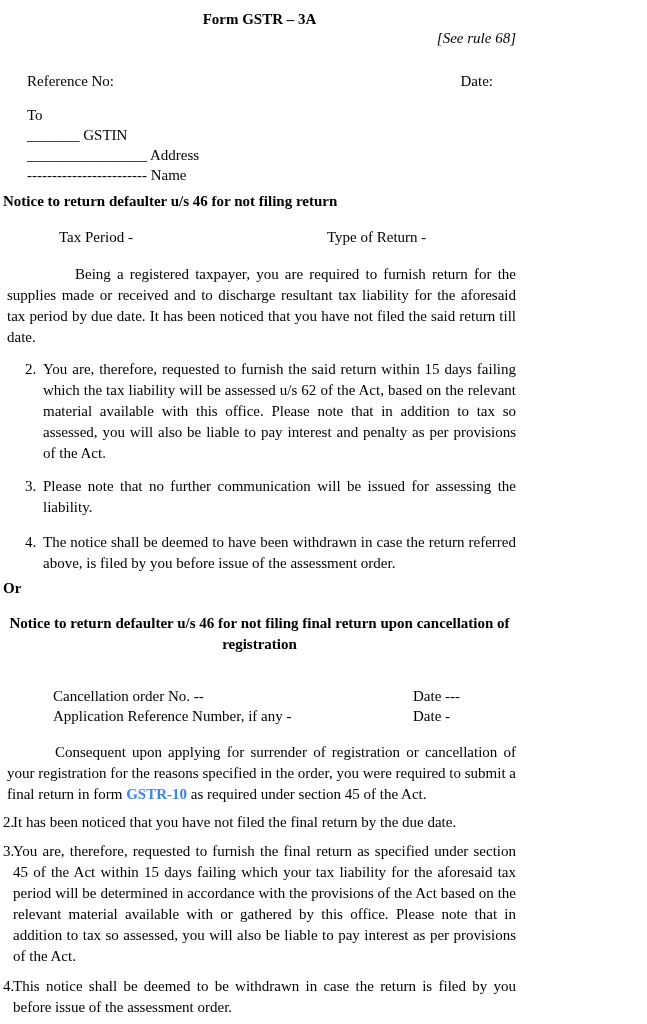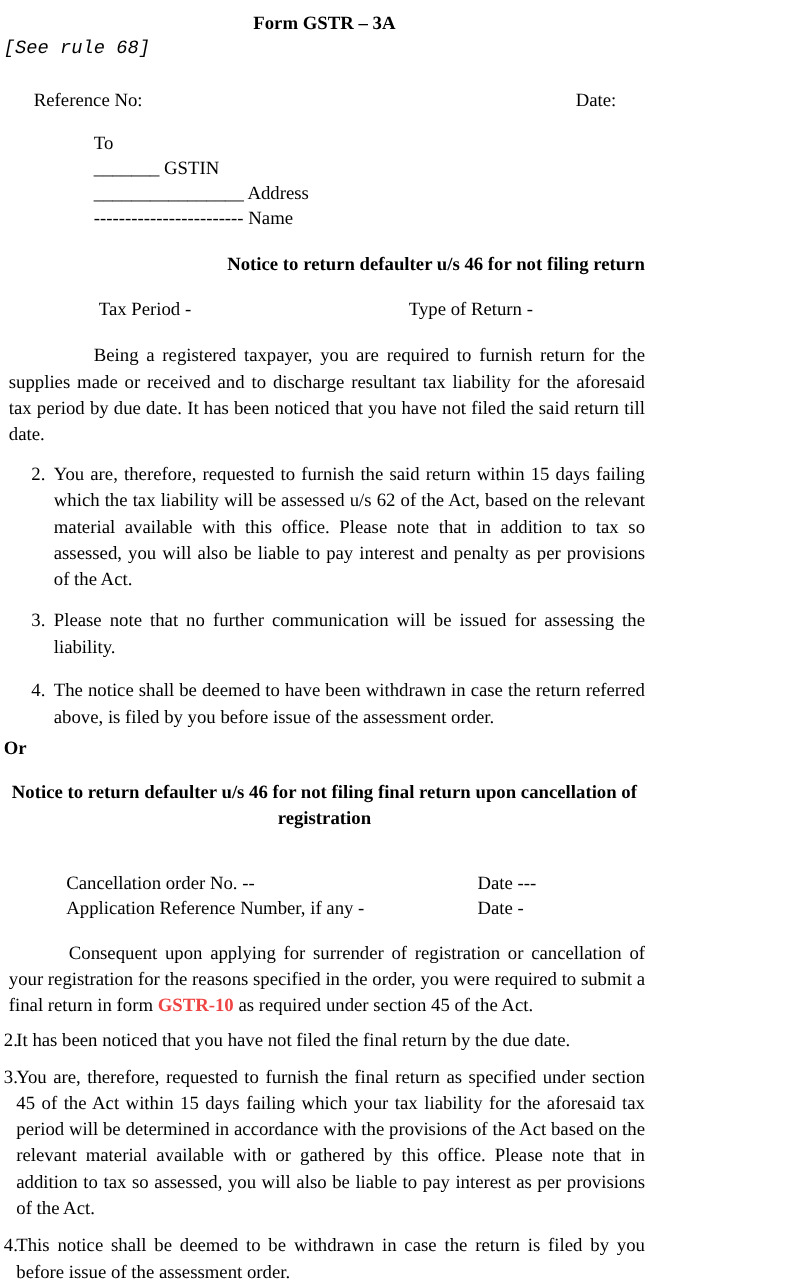--- a/index.html
+++ b/index.html
@@ -6,57 +6,57 @@
   html, body { background:#ffffff; }
   body {
     width:647px; height:1024px;
     font-family:"Liberation Serif","DejaVu Serif",serif;
     font-size:15px; color:#000000;
     overflow:hidden;
   }
   .page { padding:10px 14px 0 3px; position:relative; width:530px; }
 
   .doc-title { text-align:center; font-weight:bold; line-height:19px; }
-  .doc-subtitle { text-align:left; font-style:italic; line-height:19px;font-family:Liberation Mono, monospace; }
+  .doc-subtitle { text-align:right; font-style:italic; line-height:19px; }
 
   .ref-row { display:flex; justify-content:space-between; margin:23px 0 0 24px; padding-right:23px; line-height:21px; }
 
   .to-block { margin:13px 0 0 24px; line-height:20px; }
-  .to-line { white-space:pre;margin-left:48px; }
+  .to-line { white-space:pre; }
 
-  .notice-heading { font-weight:bold; text-align:right; line-height:21px; margin-top:17px; }
+  .notice-heading { font-weight:bold; text-align:left; line-height:21px; margin-top:6px; }
   .notice-heading-2 { font-weight:bold; text-align:center; line-height:21px; margin:14px auto 0; max-width:580px; }
 
   .fields-row { position:relative; height:21px; margin-top:15px; line-height:21px; }
-  .tax-period { position:absolute; left:76px; }
+  .tax-period { position:absolute; left:56px; }
   .type-return { position:absolute; left:324px; }
 
   .para { margin:16px 0 0 4px; text-align:justify; line-height:21px; }
   .para.indent-lg { text-indent:68px; }
   .para.indent-md { text-indent:48px; }
 
   .list-a-item { position:relative; padding-left:40px; text-align:justify; line-height:21px; }
   .list-a-item .num { position:absolute; left:22px; top:0; }
   .gap-a2 { margin-top:11px; }
   .gap-a3 { margin-top:12px; }
   .gap-a4 { margin-top:14px; }
 
   .or-sep { text-align:left; font-weight:bold; line-height:21px; margin-top:4px; }
 
   .cancel-rows { margin-top:31px; line-height:20px; }
   .cancel-row { position:relative; padding-left:50px; }
-  .cancel-date { position:absolute; left:379px; top:0; }
+  .cancel-date { position:absolute; left:410px; top:0; }
 
   .list-b-item { position:relative; padding-left:10px; text-align:justify; line-height:21px; }
   .list-b-item .num { position:absolute; left:0; top:0; }
   .gap-b2 { margin-top:7px; }
   .gap-b3 { margin-top:8px; }
   .gap-b4 { margin-top:9px; }
 
-  .gstr10-link { color:#ef4444; font-weight:bold; }
+  .gstr10-link { color:#3b82f6; font-weight:bold; }
 
   .sig-block { margin-top:11px; line-height:20px; }
 </style>
 </head>
 <body>
 
 <div class="page">
 
   <div class="doc-title">Form GSTR – 3A</div>
   <div class="doc-subtitle">[See rule 68]</div>

